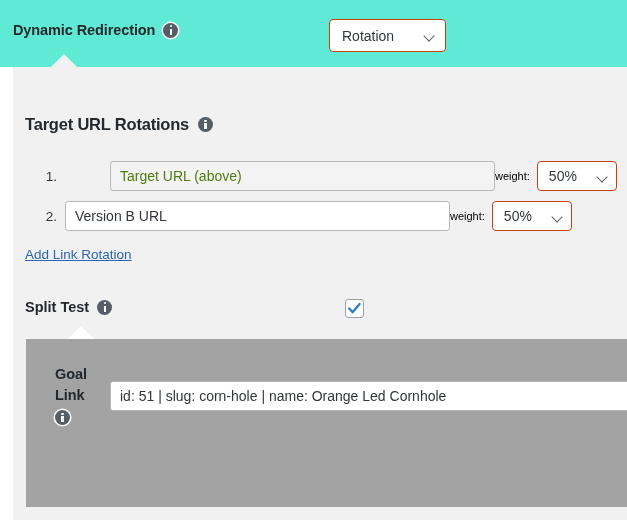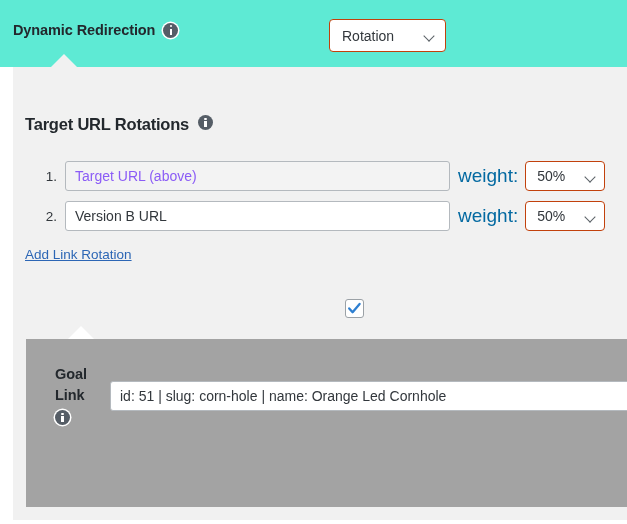--- a/index.html
+++ b/index.html
@@ -142,20 +142,21 @@
   }
 
   .section-title {
     position: absolute;
     left: 12px;
     top: 48px;
     font-size: 16.5px;
     font-weight: bold;
     color: #23282d;
     display: flex;
+    align-items: center;
     gap: 9px;
     letter-spacing: -0.2px;
     white-space: nowrap;
   }
 
   
   .rot-row {
     position: absolute;
     left: 26px;
     height: 30px;
@@ -180,26 +181,26 @@
     border-radius: 3px;
     background: #ffffff;
     font-family: "Liberation Sans", sans-serif;
     font-size: 14px;
     color: #32373c;
     padding: 0 9px;
     outline: none;
   }
   .rot-input.disabled {
     background: #f3f3f3;
-    color: #8b5cf6;
+    color: #4d7c0f;
+    margin-left: 45px;
   }
   .weight-label {
-    font-size: 19px;
-    color: #0369a1;
-    margin-left: 8px;
+    font-size: 11px;
+    color: #000000;
     margin-right: 7px;
     white-space: nowrap;
   }
   .weight-select {
     position: static;
     width: 80px;
     height: 30px;
     padding: 0 8px 0 11px;
     font-size: 14px;
   }
@@ -333,20 +334,24 @@
       <input class="rot-input" type="text" value="Version B URL" style="">
       <span class="weight-label">weight:</span>
       <div class="select-box weight-select">
         <span class="sel-val">50%</span>
         <span class="chev"></span>
       </div>
     </div>
 
     <a class="add-link" href="#">Add Link Rotation</a>
 
+    <div class="split-label">
+      <span>Split Test</span>
+      <span class="info-icon on-grey"></span>
+    </div>
 
     <div class="checkbox">
       <svg width="17" height="17" viewBox="0 0 17 17">
         <path d="M3.2 8.4 L6.6 12.2 L13.6 3.9" fill="none" stroke="#2e7fd1" stroke-width="2.3" stroke-linecap="round" stroke-linejoin="round"></path>
       </svg>
     </div>
 
     <div class="white-panel">
       <div class="white-panel-arrow"></div>
 

